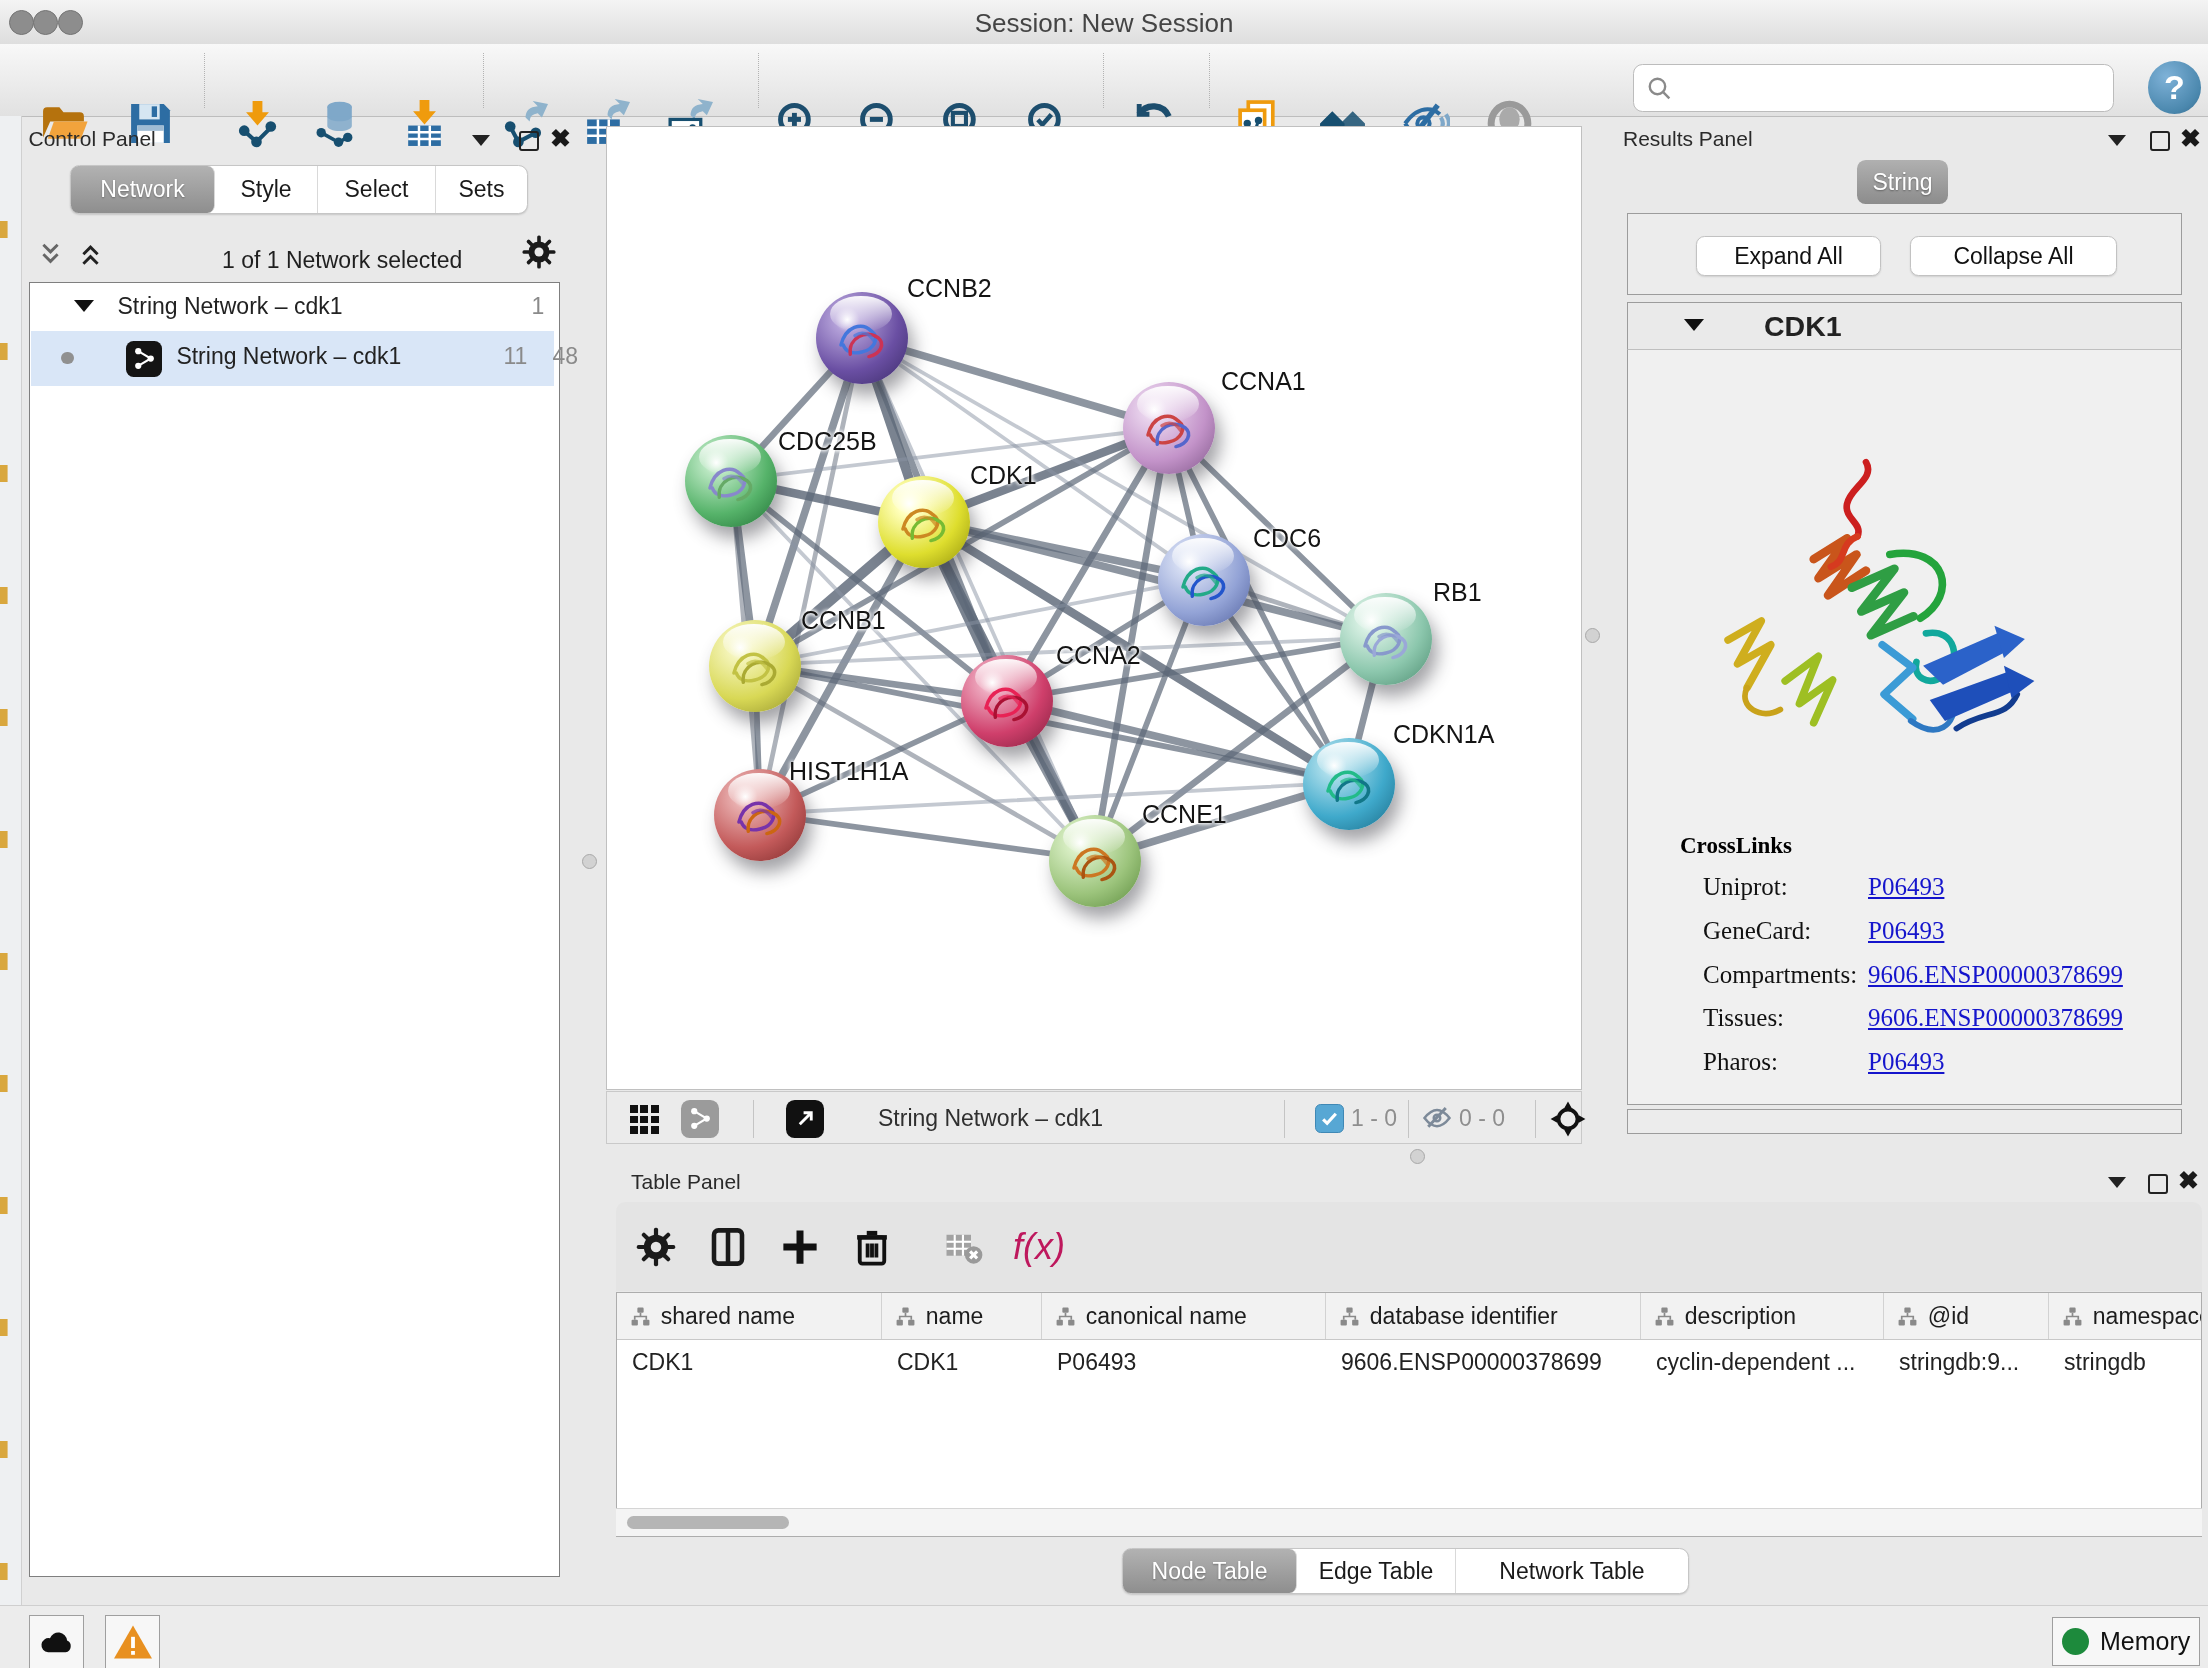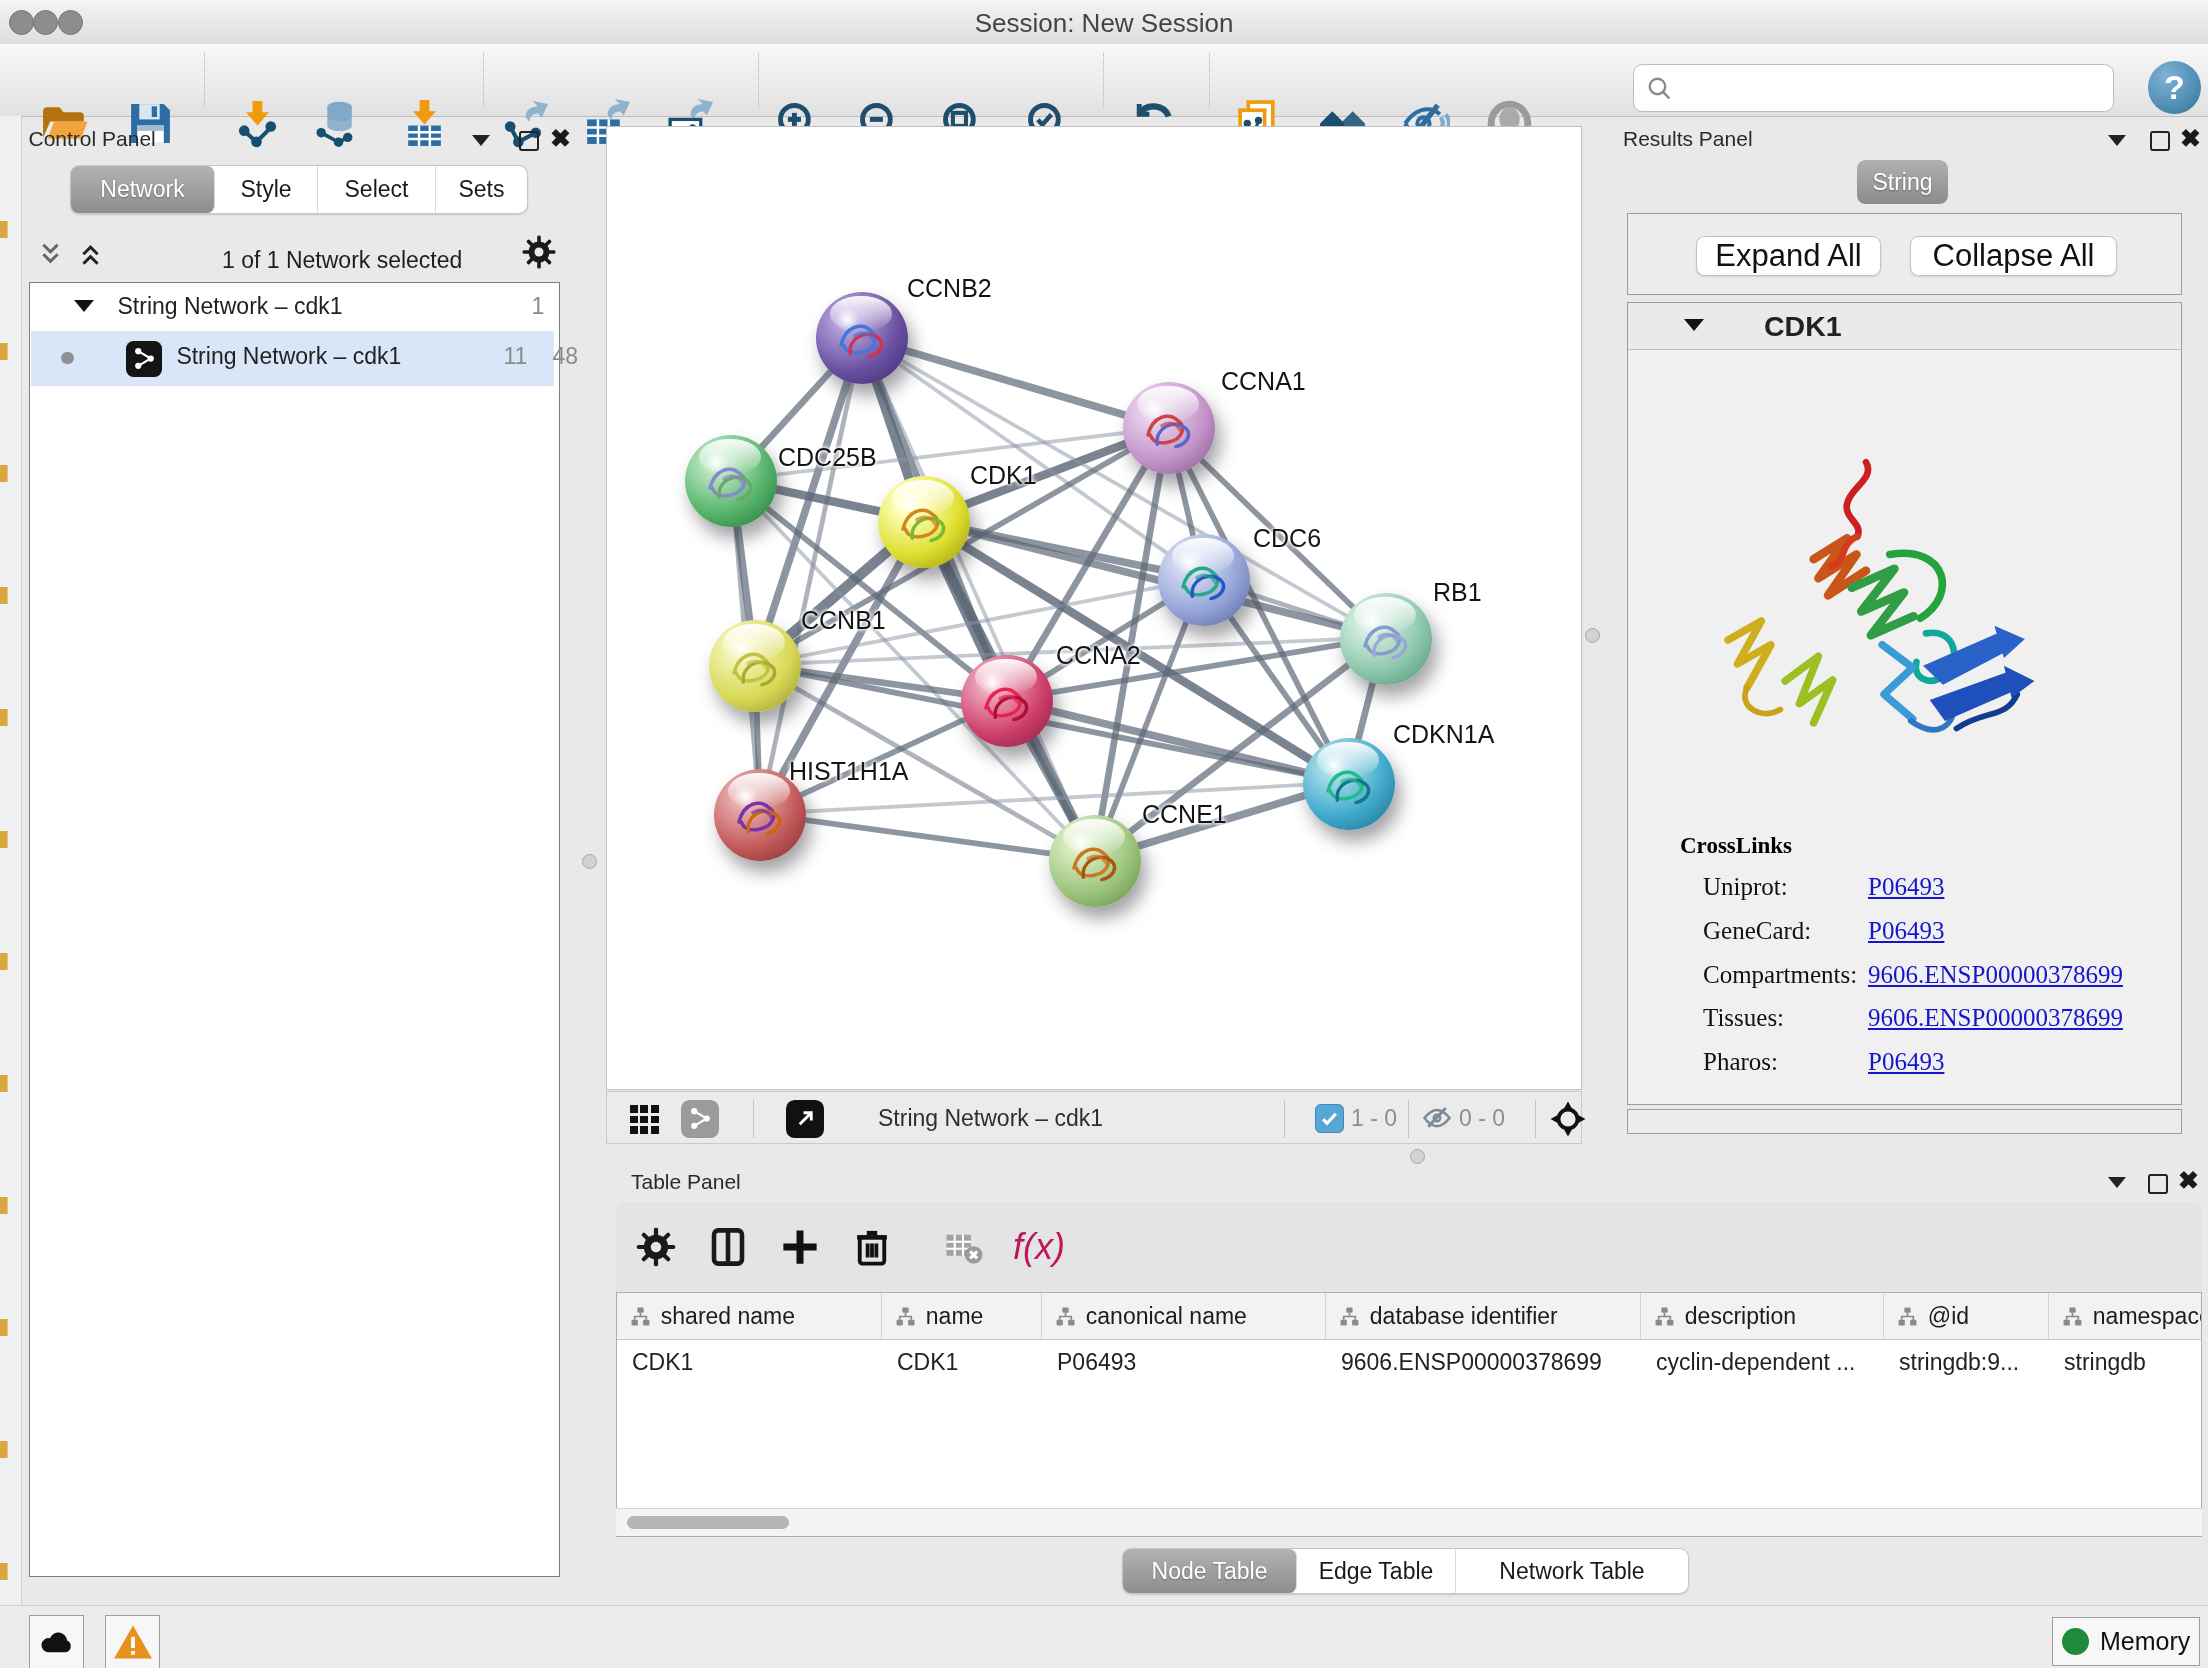--- a/index.html
+++ b/index.html
@@ -78,21 +78,21 @@
      border:1px solid #3f88b5;display:flex;align-items:center;justify-content:center;}
   .gridbtn{position:absolute;display:grid;grid-template-columns:repeat(3,7.6px);gap:2.9px;}
   .gridbtn i{width:7.6px;height:7.6px;background:#111;}
   .roundsq{position:absolute;width:38px;height:38px;border-radius:8.6px;display:flex;
      align-items:center;justify-content:center;}
   .handle{position:absolute;width:15px;height:15px;border-radius:50%;background:#d2d2d2;
      border:1px solid #a8a8a8;box-sizing:border-box;}
   
   .rcard{position:absolute;background:#ececec;border:1.9px solid #9c9c9c;box-sizing:border-box;}
   .rbtn{position:absolute;background:#fff;border:1.9px solid #c2c2c2;border-radius:8.6px;
-     font-size:31px;display:flex;align-items:center;justify-content:center;
+     font-size:23px;display:flex;align-items:center;justify-content:center;
      box-shadow:0 1px 1.9px rgba(0,0,0,.12);box-sizing:border-box;color:#111;}
   .stringtab{position:absolute;left:1857px;top:160px;width:91px;height:44px;border-radius:8.6px;
      background:linear-gradient(#b0b0b0,#8c8c8c);color:#fff;font-size:23px;display:flex;
      align-items:center;justify-content:center;text-shadow:0 1px 1.9px rgba(0,0,0,.35);}
   .cdk-head{position:absolute;left:1627px;top:302px;width:555px;height:48px;background:#eaeaea;
      border:1.9px solid #9c9c9c;border-bottom:1px solid #bfbfbf;box-sizing:border-box;}
   .cdk-body{position:absolute;left:1627px;top:350px;width:555px;height:755px;background:#f0f0f0;
      border:1.9px solid #9c9c9c;border-top:none;box-sizing:border-box;}
   .serif{font-family:"Liberation Serif",serif;}
   .xrow{position:absolute;font-size:25px;color:#111;}
@@ -444,21 +444,21 @@
         </svg>
       </div>
       <div class="gnode-label" style="left: 614px; top: 240px;">CCNA1</div>
       <div class="gnode" style="left: 78px; top: 308px; width: 92px; height: 92px; background: radial-gradient(circle at 34% 30%, rgb(255, 255, 255) 0%, rgb(184, 230, 192) 14%, rgb(86, 179, 106) 58%, rgb(31, 110, 51) 100%);">
         <svg viewBox="0 0 60 60">
       <path d="M12 36 C16 20 30 16 38 24 C46 30 40 40 30 42 C22 44 16 42 14 36" stroke="#8888cc"></path>
       <path d="M20 44 C18 30 34 22 44 30 C50 35 46 44 36 46" stroke="#66aa66"></path>
       <path d="M24 28 C30 24 36 26 40 32" stroke="#8888cc" stroke-opacity=".7"></path>
         </svg>
       </div>
-      <div class="gnode-label" style="left: 171px; top: 316px;">CDC25B</div>
+      <div class="gnode-label" style="left: 171px; top: 300px;">CDC25B</div>
       <div class="gnode" style="left: 271px; top: 349px; width: 92px; height: 92px; background: radial-gradient(circle at 34% 30%, rgb(255, 255, 255) 0%, rgb(255, 255, 187) 14%, rgb(222, 222, 46) 58%, rgb(142, 142, 8) 100%);">
         <svg viewBox="0 0 60 60">
       <path d="M12 36 C16 20 30 16 38 24 C46 30 40 40 30 42 C22 44 16 42 14 36" stroke="#cc8822"></path>
       <path d="M20 44 C18 30 34 22 44 30 C50 35 46 44 36 46" stroke="#77bb33"></path>
       <path d="M24 28 C30 24 36 26 40 32" stroke="#cc8822" stroke-opacity=".7"></path>
         </svg>
       </div>
       <div class="gnode-label" style="left: 363px; top: 334px;">CDK1</div>
       <div class="gnode" style="left: 551px; top: 407px; width: 92px; height: 92px; background: radial-gradient(circle at 34% 30%, rgb(255, 255, 255) 0%, rgb(212, 220, 242) 14%, rgb(147, 163, 214) 58%, rgb(81, 97, 158) 100%);">
         <svg viewBox="0 0 60 60">

